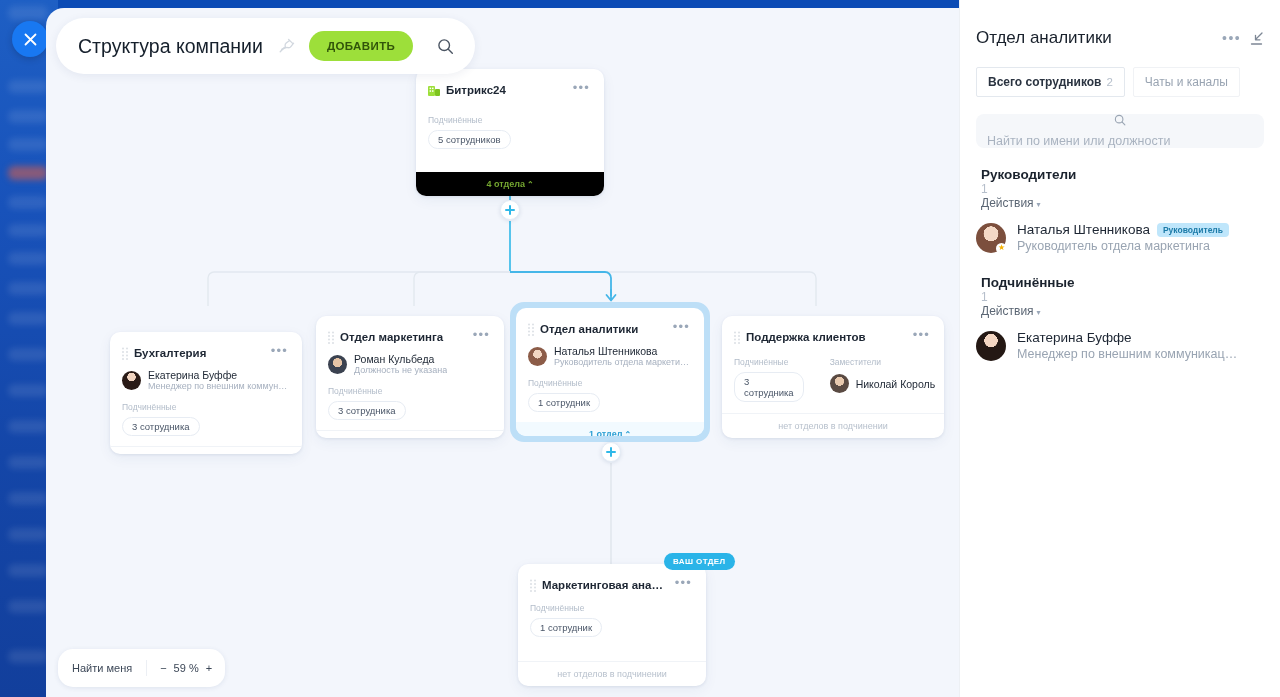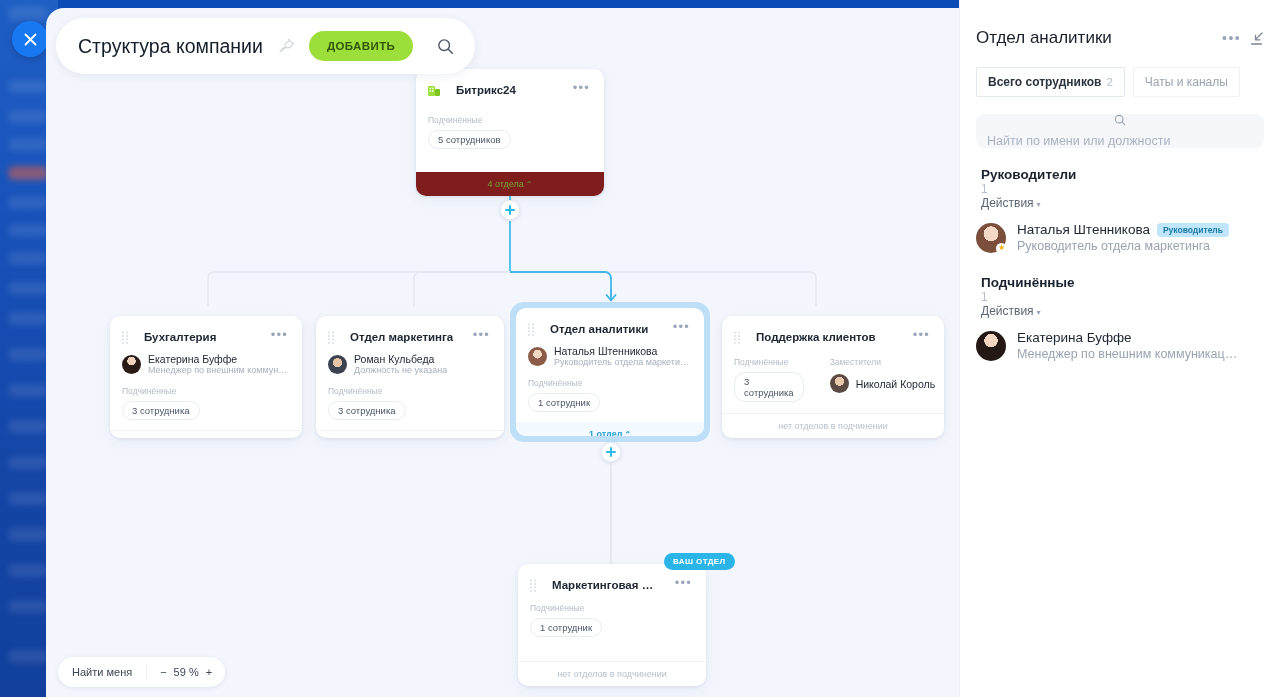--- a/index.html
+++ b/index.html
@@ -86,21 +86,21 @@
   .plus-node:after  { width: 1.8px; height: 10px; }
 
   
   .card {
     position: absolute; background: #fff; border-radius: 10px;
     box-shadow: 0 1px 3px rgba(40,70,120,.10), 0 4px 14px rgba(40,70,120,.06);
     z-index: 10; overflow: hidden;
     display: flex; flex-direction: column;
   }
   .card-head {
-    display: flex; align-items: center; gap: 15px;
+    display: flex; align-items: center; gap: 5px;
     padding: 13px 12px 6px 11px;
   }
   .grip {
     width: 8px; height: 13px; flex: 0 0 8px; opacity: .3;
   }
   .card-title {
     font-size: 11.5px; font-weight: 700; color: #1d2633; flex: 1;
     white-space: nowrap; overflow: hidden; text-overflow: ellipsis;
   }
   .dots {
@@ -135,21 +135,21 @@
     padding: 3px 9px; font-size: 9.5px; color: #4a5668; background:#fff;
   }
   .cols { display: flex; gap: 26px; }
 
   .card-foot {
     border-top: 1px solid #f0f3f7;
     padding: 7px 0; text-align: center;
     font-size: 9px; color: #b7c0cc;
   }
   .card-foot.link { color: #2c9fd4; font-weight: 600; cursor: pointer; }
-  .card-foot.green { background: #7f1d1d; border-top: none; color: #74a630; font-weight: 400; }
+  .card-foot.green { background: #000000; border-top: none; color: #74a630; font-weight: 700; }
   .caret { font-size: 8px; margin-left: 2px; }
 
   
   .card-selected-wrap {
     position: absolute; z-index: 12;
     border: 3px solid #bddff7; border-radius: 14px; background: #bddff7;
     padding: 3px;
   }
   .card-selected-wrap .card {
     position: relative; left: 0; top: 0; width: 100%; height: 100%;
@@ -166,21 +166,21 @@
   }
 
   
   .co-icon {
     width: 14px; height: 14px; flex: 0 0 14px;
   }
 
   
   .bottom-ctrl {
     position: absolute; left: 12px; bottom: 10px;
-    height: 30px; background: #fff; border-radius: 15px;
+    height: 38px; background: #fff; border-radius: 15px;
     display: flex; align-items: center;
     box-shadow: 0 1px 5px rgba(40,70,120,.10);
     z-index: 40; font-size: 11px; color: #3a4椒;
   }
   .bc-find { padding: 0 14px; color: #3c4757; cursor: pointer; white-space: nowrap; }
   .bc-sep { width: 1px; height: 16px; background: #eceff4; }
   .bc-zoom { display: flex; align-items: center; gap: 7px; padding: 0 13px; color: #3c4757; }
   .bc-zoom span { cursor: pointer; }
   .bc-pct { font-size: 11px; }
 
@@ -324,21 +324,21 @@
       </div>
       <div class="card-body">
         <div class="sec-label">Подчинённые</div>
         <div class="chip">5 сотрудников</div>
       </div>
       <div class="card-foot green">
         <span>4 отдела</span><span class="caret">⌃</span>
       </div>
     </div>
 
-    <div class="card" style="left:64px; top:308px; width:192px; height:122px;">
+    <div class="card" style="left:64px; top:324px; width:192px; height:122px;">
       <div class="card-head">
         <svg class="grip" viewBox="0 0 8 13">
           <circle cx="2" cy="1.5" r="1" fill="#8a97a8"></circle>
               <circle cx="6" cy="1.5" r="1" fill="#8a97a8"></circle>
           <circle cx="2" cy="5" r="1" fill="#8a97a8"></circle>
               <circle cx="6" cy="5" r="1" fill="#8a97a8"></circle>
           <circle cx="2" cy="8.5" r="1" fill="#8a97a8"></circle>
               <circle cx="6" cy="8.5" r="1" fill="#8a97a8"></circle>
           <circle cx="2" cy="12" r="1" fill="#8a97a8"></circle>
               <circle cx="6" cy="12" r="1" fill="#8a97a8"></circle>

